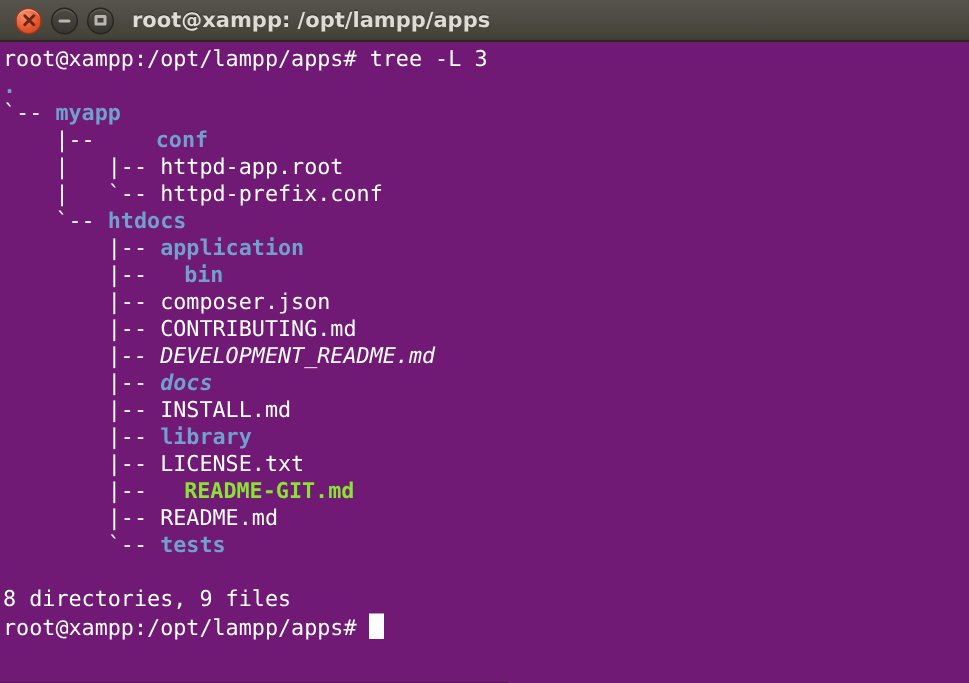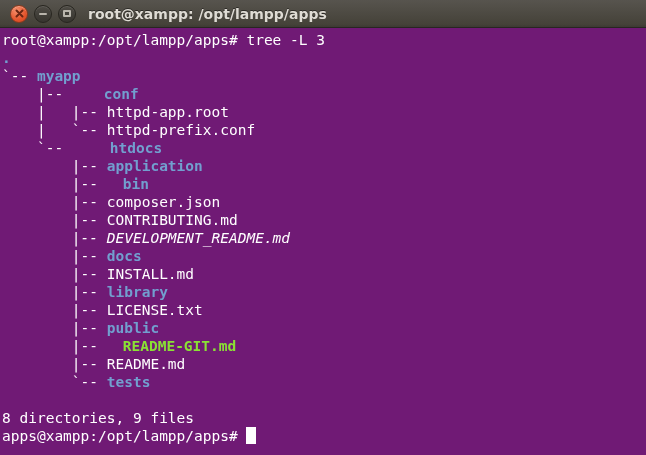--- a/index.html
+++ b/index.html
@@ -81,32 +81,31 @@
     <span class="title-text">root@xampp: /opt/lampp/apps</span>
   </div>
 
   <div class="terminal">
       <div class="term-line"><span style="color: rgb(255, 255, 255);">root@xampp:/opt/lampp/apps# tree -L 3</span></div>
       <div class="term-line"><span class="seg-bold" style="color: rgb(114, 159, 207);">.</span></div>
       <div class="term-line"><span style="color: rgb(255, 255, 255);">`-- </span><span class="seg-bold" style="color: rgb(114, 159, 207);">myapp</span></div>
       <div class="term-line"><span style="color: rgb(255, 255, 255);">    |-- </span><span class="seg-bold" style="color: rgb(114, 159, 207); margin-left: 32px;">conf</span></div>
       <div class="term-line"><span style="color: rgb(255, 255, 255);">    |   |-- httpd-app.root</span></div>
       <div class="term-line"><span style="color: rgb(255, 255, 255);">    |   `-- httpd-prefix.conf</span></div>
-      <div class="term-line"><span style="color: rgb(255, 255, 255);">    `-- </span><span class="seg-bold" style="color: rgb(114, 159, 207); margin-left: 38px;">htdocs</span></div>
+      <div class="term-line"><span style="color: rgb(255, 255, 255);">    `-- </span><span class="seg-bold" style="color: rgb(114, 159, 207);">htdocs</span></div>
       <div class="term-line"><span style="color: rgb(255, 255, 255);">        |-- </span><span class="seg-bold" style="color: rgb(114, 159, 207);">application</span></div>
       <div class="term-line"><span style="color: rgb(255, 255, 255);">        |-- </span><span class="seg-bold" style="color: rgb(114, 159, 207); margin-left: 16px;">bin</span></div>
       <div class="term-line"><span style="color: rgb(255, 255, 255);">        |-- composer.json</span></div>
       <div class="term-line"><span style="color: rgb(255, 255, 255);">        |-- CONTRIBUTING.md</span></div>
       <div class="term-line"><span style="color: rgb(255, 255, 255); font-style: italic;">        |-- DEVELOPMENT_README.md</span></div>
-      <div class="term-line"><span style="color: rgb(255, 255, 255);">        |-- </span><span class="seg-bold" style="color: rgb(114, 159, 207);">docs</span></div>
+      <div class="term-line"><span style="color: rgb(255, 255, 255);">        |-- </span><span class="seg-bold" style="color: rgb(114, 159, 207); font-style: italic;">docs</span></div>
       <div class="term-line"><span style="color: rgb(255, 255, 255);">        |-- INSTALL.md</span></div>
       <div class="term-line"><span style="color: rgb(255, 255, 255);">        |-- </span><span class="seg-bold" style="color: rgb(114, 159, 207);">library</span></div>
       <div class="term-line"><span style="color: rgb(255, 255, 255);">        |-- LICENSE.txt</span></div>
-      <div class="term-line"><span style="color: rgb(255, 255, 255);">        |-- </span><span class="seg-bold" style="color: rgb(114, 159, 207);">public</span></div>
       <div class="term-line"><span style="color: rgb(255, 255, 255);">        |-- </span><span class="seg-bold" style="color: rgb(138, 226, 52); padding-left: 16px;">README-GIT.md</span></div>
       <div class="term-line"><span style="color: rgb(255, 255, 255);">        |-- README.md</span></div>
       <div class="term-line"><span style="color: rgb(255, 255, 255);">        `-- </span><span class="seg-bold" style="color: rgb(114, 159, 207);">tests</span></div>
       <div class="term-line">&nbsp;</div>
       <div class="term-line"><span style="color: rgb(255, 255, 255);">8 directories, 9 files</span></div>
-      <div class="term-line"><span style="color: rgb(255, 255, 255);">apps@xampp:/opt/lampp/apps# </span><span class="cursor"></span></div>
+      <div class="term-line"><span style="color: rgb(255, 255, 255);">root@xampp:/opt/lampp/apps# </span><span class="cursor"></span></div>
     </div>
 
 </div>
 
 </body></html>

